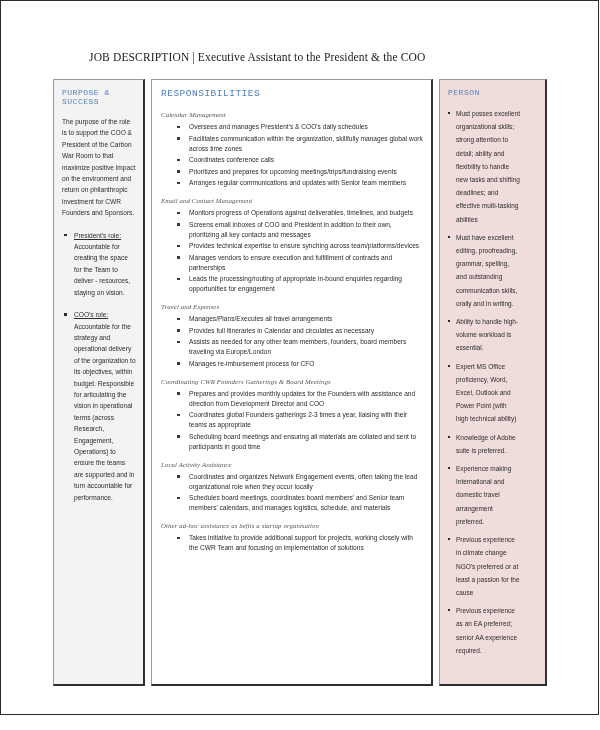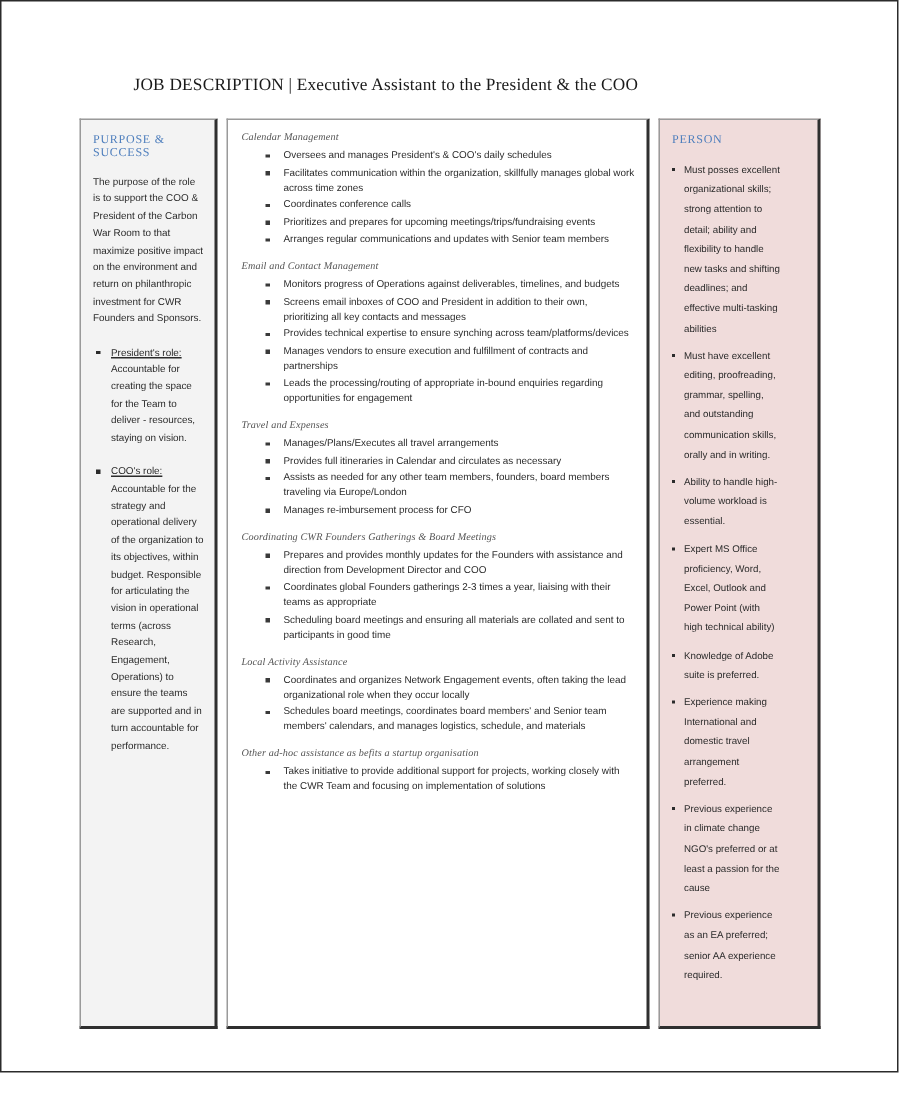--- a/index.html
+++ b/index.html
@@ -65,21 +65,21 @@
   .col-person {
     left: 438px;
     top: 78px;
     width: 108px;
     height: 607px;
     background: #f0dcdb;
     padding: 8px 25px 6px 8px;
   }
 
   .col-head {
-    font-family: Liberation Serif, serif;
+    font-family: Liberation Mono, monospace;
     font-size: 8px;
     color: #4f7fbd;
     letter-spacing: 0.5px;
     margin: 0 0 10px 0;
     font-weight: normal;
   }
   .col-head.big {
     font-size: 9.5px;
     margin-bottom: 12px;
   }
@@ -184,20 +184,21 @@
   <div class="col col-purpose">
     <div class="col-head">PURPOSE &amp; SUCCESS</div>
     <p class="purpose-para">The purpose of the role is to support the COO &amp; President of the Carbon War Room to that maximize positive impact on the environment and return on philanthropic investment for CWR Founders and Sponsors.</p>
     <ul class="purpose-list">
       <li><span class="ul-label">President's role:</span><span> Accountable for creating the space for the Team to deliver - resources, staying on vision.</span></li>
       <li><span class="ul-label">COO's role:</span><span> Accountable for the strategy and operational delivery of the organization to its objectives, within budget. Responsible for articulating the vision in operational terms (across Research, Engagement, Operations) to ensure the teams are supported and in turn accountable for performance.</span></li>
     </ul>
   </div>
 
   <div class="col col-resp">
+    <div class="col-head big">RESPONSIBILITIES</div>
 
     <div class="sec">
       <div class="sec-title">Calendar Management</div>
       <ul class="resp-list">
         <li>Oversees and manages President's &amp; COO's daily schedules</li>
         <li>Facilitates communication within the organization, skillfully manages global work across time zones</li>
         <li>Coordinates conference calls</li>
         <li>Prioritizes and prepares for upcoming meetings/trips/fundraising events</li>
         <li>Arranges regular communications and updates with Senior team members</li>
       </ul>

